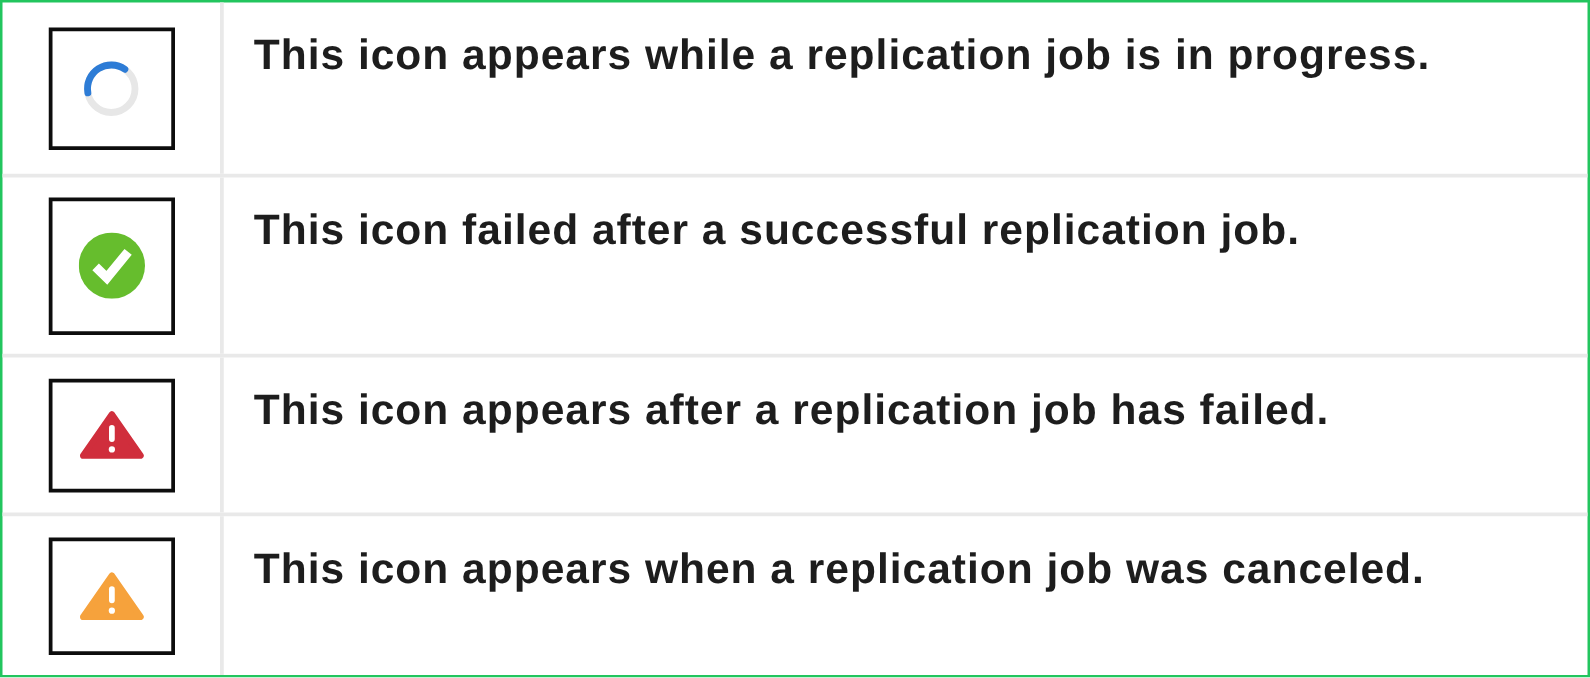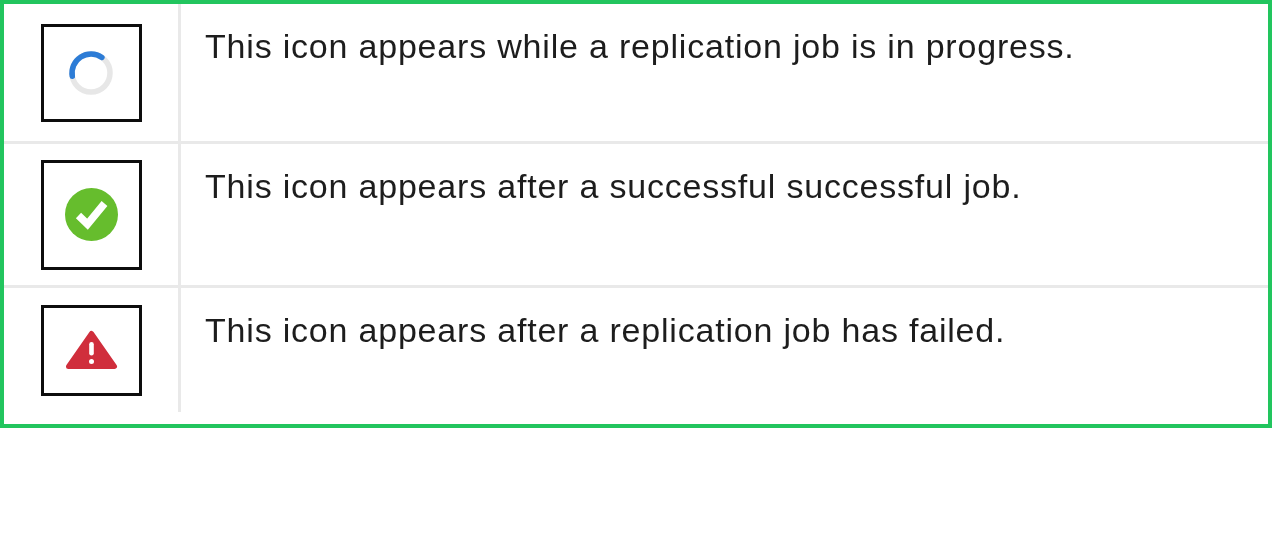--- a/index.html
+++ b/index.html
@@ -4,25 +4,26 @@
 <style>
   * { margin: 0; padding: 0; box-sizing: border-box; }
   html, body { width: 1272px; height: 542px; }
   body {
     background: #ffffff;
     font-family: "Liberation Sans", "DejaVu Sans", sans-serif;
     color: #1d1d1d;
   }
   .frame {
     width: 1272px;
-    height: 428px;
-    border: 4px solid #22c55e;
+    height: 542px;
+    border: 2px solid #22c55e;
     background: #ffffff;
     display: grid;
     grid-template-rows: 137px 144px 127px 130px;
+    font-weight: bold;
   }
   .row {
     display: grid;
     grid-template-columns: 177px 1fr;
   }
   .row + .row { border-top: 3px solid #e9e9e9; }
   .icon-cell {
     border-right: 3px solid #e9e9e9;
     display: flex;
     align-items: center;
@@ -68,30 +69,42 @@
 
   <div class="row">
     <div class="icon-cell">
       <div class="icon-box">
         <svg width="53" height="53" viewBox="0 0 53 53">
           <circle cx="26.5" cy="26.5" r="26.5" fill="#66bd2d"></circle>
           <path d="M13.5 27.5 L22.5 36.2 L39.5 15.5" fill="none" stroke-width="7.5" stroke="#ffffff"></path>
         </svg>
       </div>
     </div>
-    <div class="text-cell">This icon appears after a successful successful job.</div>
+    <div class="text-cell">This icon failed after a successful replication job.</div>
   </div>
 
   <div class="row">
     <div class="icon-cell">
       <div class="icon-box">
         <svg width="53" height="42" viewBox="0 0 53 42">
           <path d="M26.5 4.5 L49.5 37.5 L3.5 37.5 Z" stroke-width="5" stroke-linejoin="round" fill="#d02e3c" stroke="#d02e3c"></path>
           <rect x="24.2" y="13" width="4.6" height="13.5" rx="2.3" fill="#ffffff"></rect>
           <circle cx="26.5" cy="32.5" r="2.5" fill="#ffffff"></circle>
         </svg>
       </div>
     </div>
     <div class="text-cell">This icon appears after a replication job has failed.</div>
   </div>
 
+  <div class="row">
+    <div class="icon-cell">
+      <div class="icon-box">
+        <svg width="53" height="42" viewBox="0 0 53 42">
+          <path d="M26.5 4.5 L49.5 37.5 L3.5 37.5 Z" stroke-width="5" stroke-linejoin="round" fill="#f6a23c" stroke="#f6a23c"></path>
+          <rect x="24.2" y="13" width="4.6" height="13.5" rx="2.3" fill="#ffffff"></rect>
+          <circle cx="26.5" cy="32.5" r="2.5" fill="#ffffff"></circle>
+        </svg>
+      </div>
+    </div>
+    <div class="text-cell">This icon appears when a replication job was canceled.</div>
+  </div>
 
 </div>
 
 </body></html>

